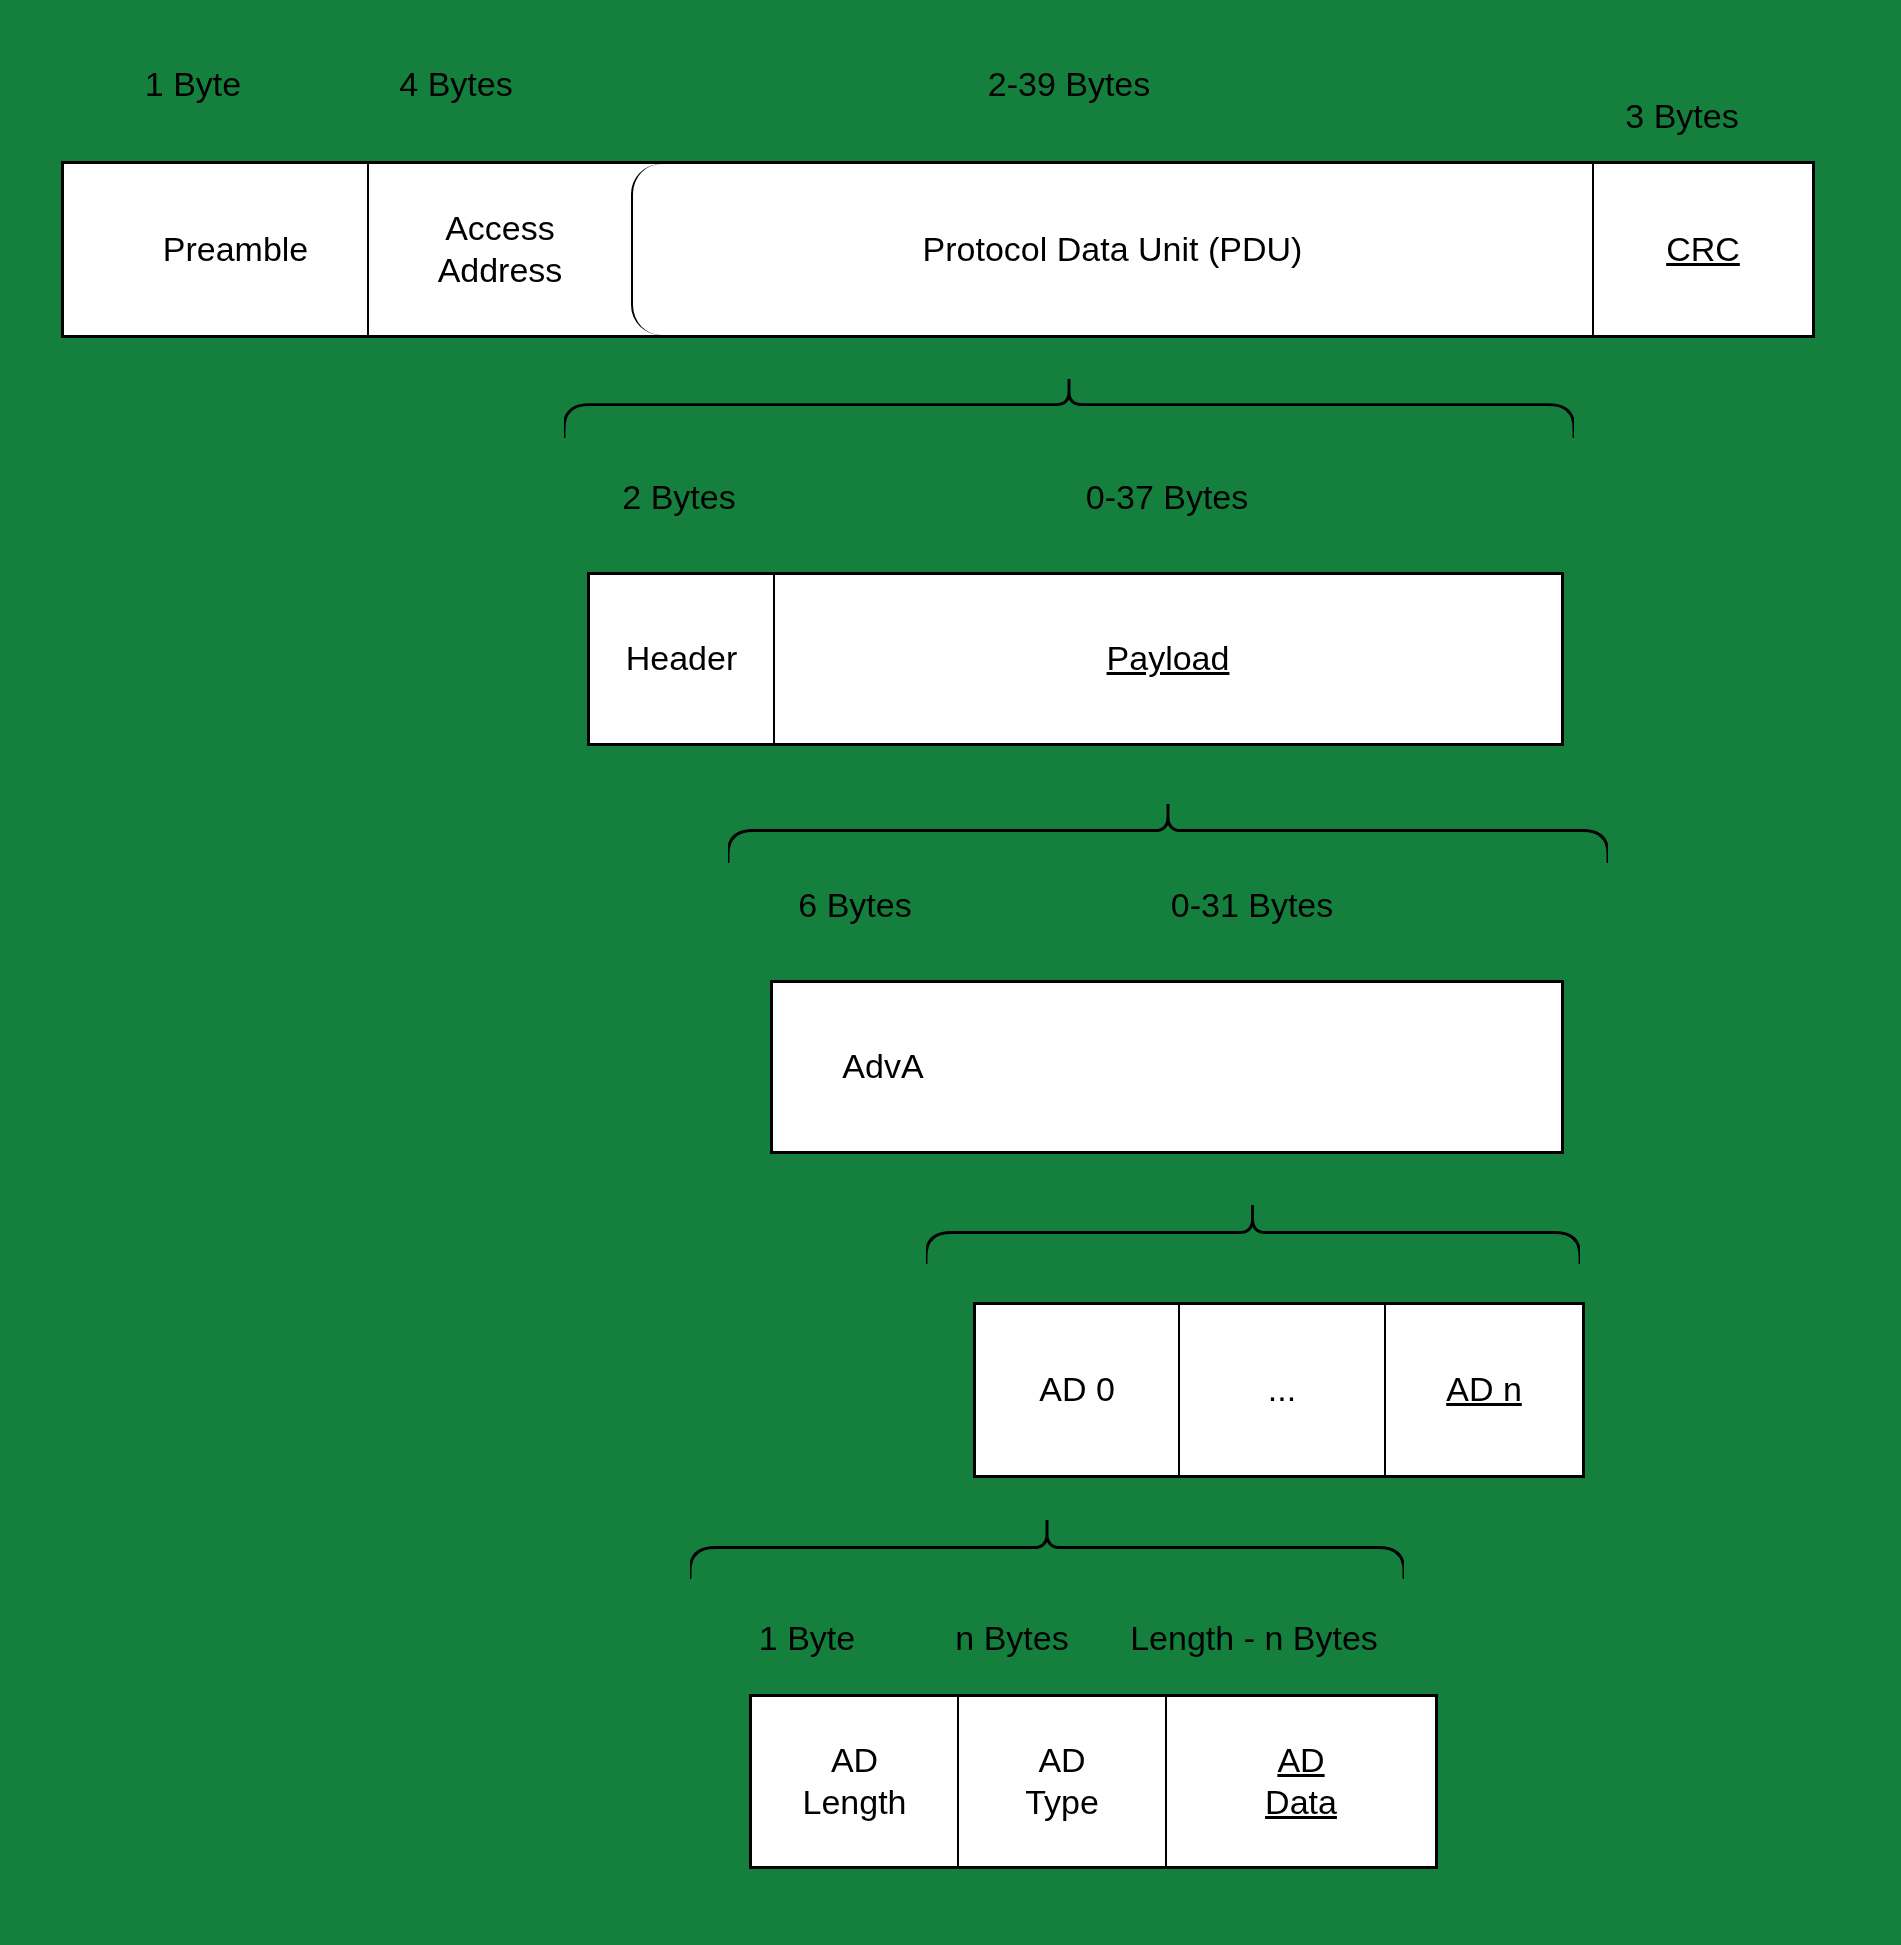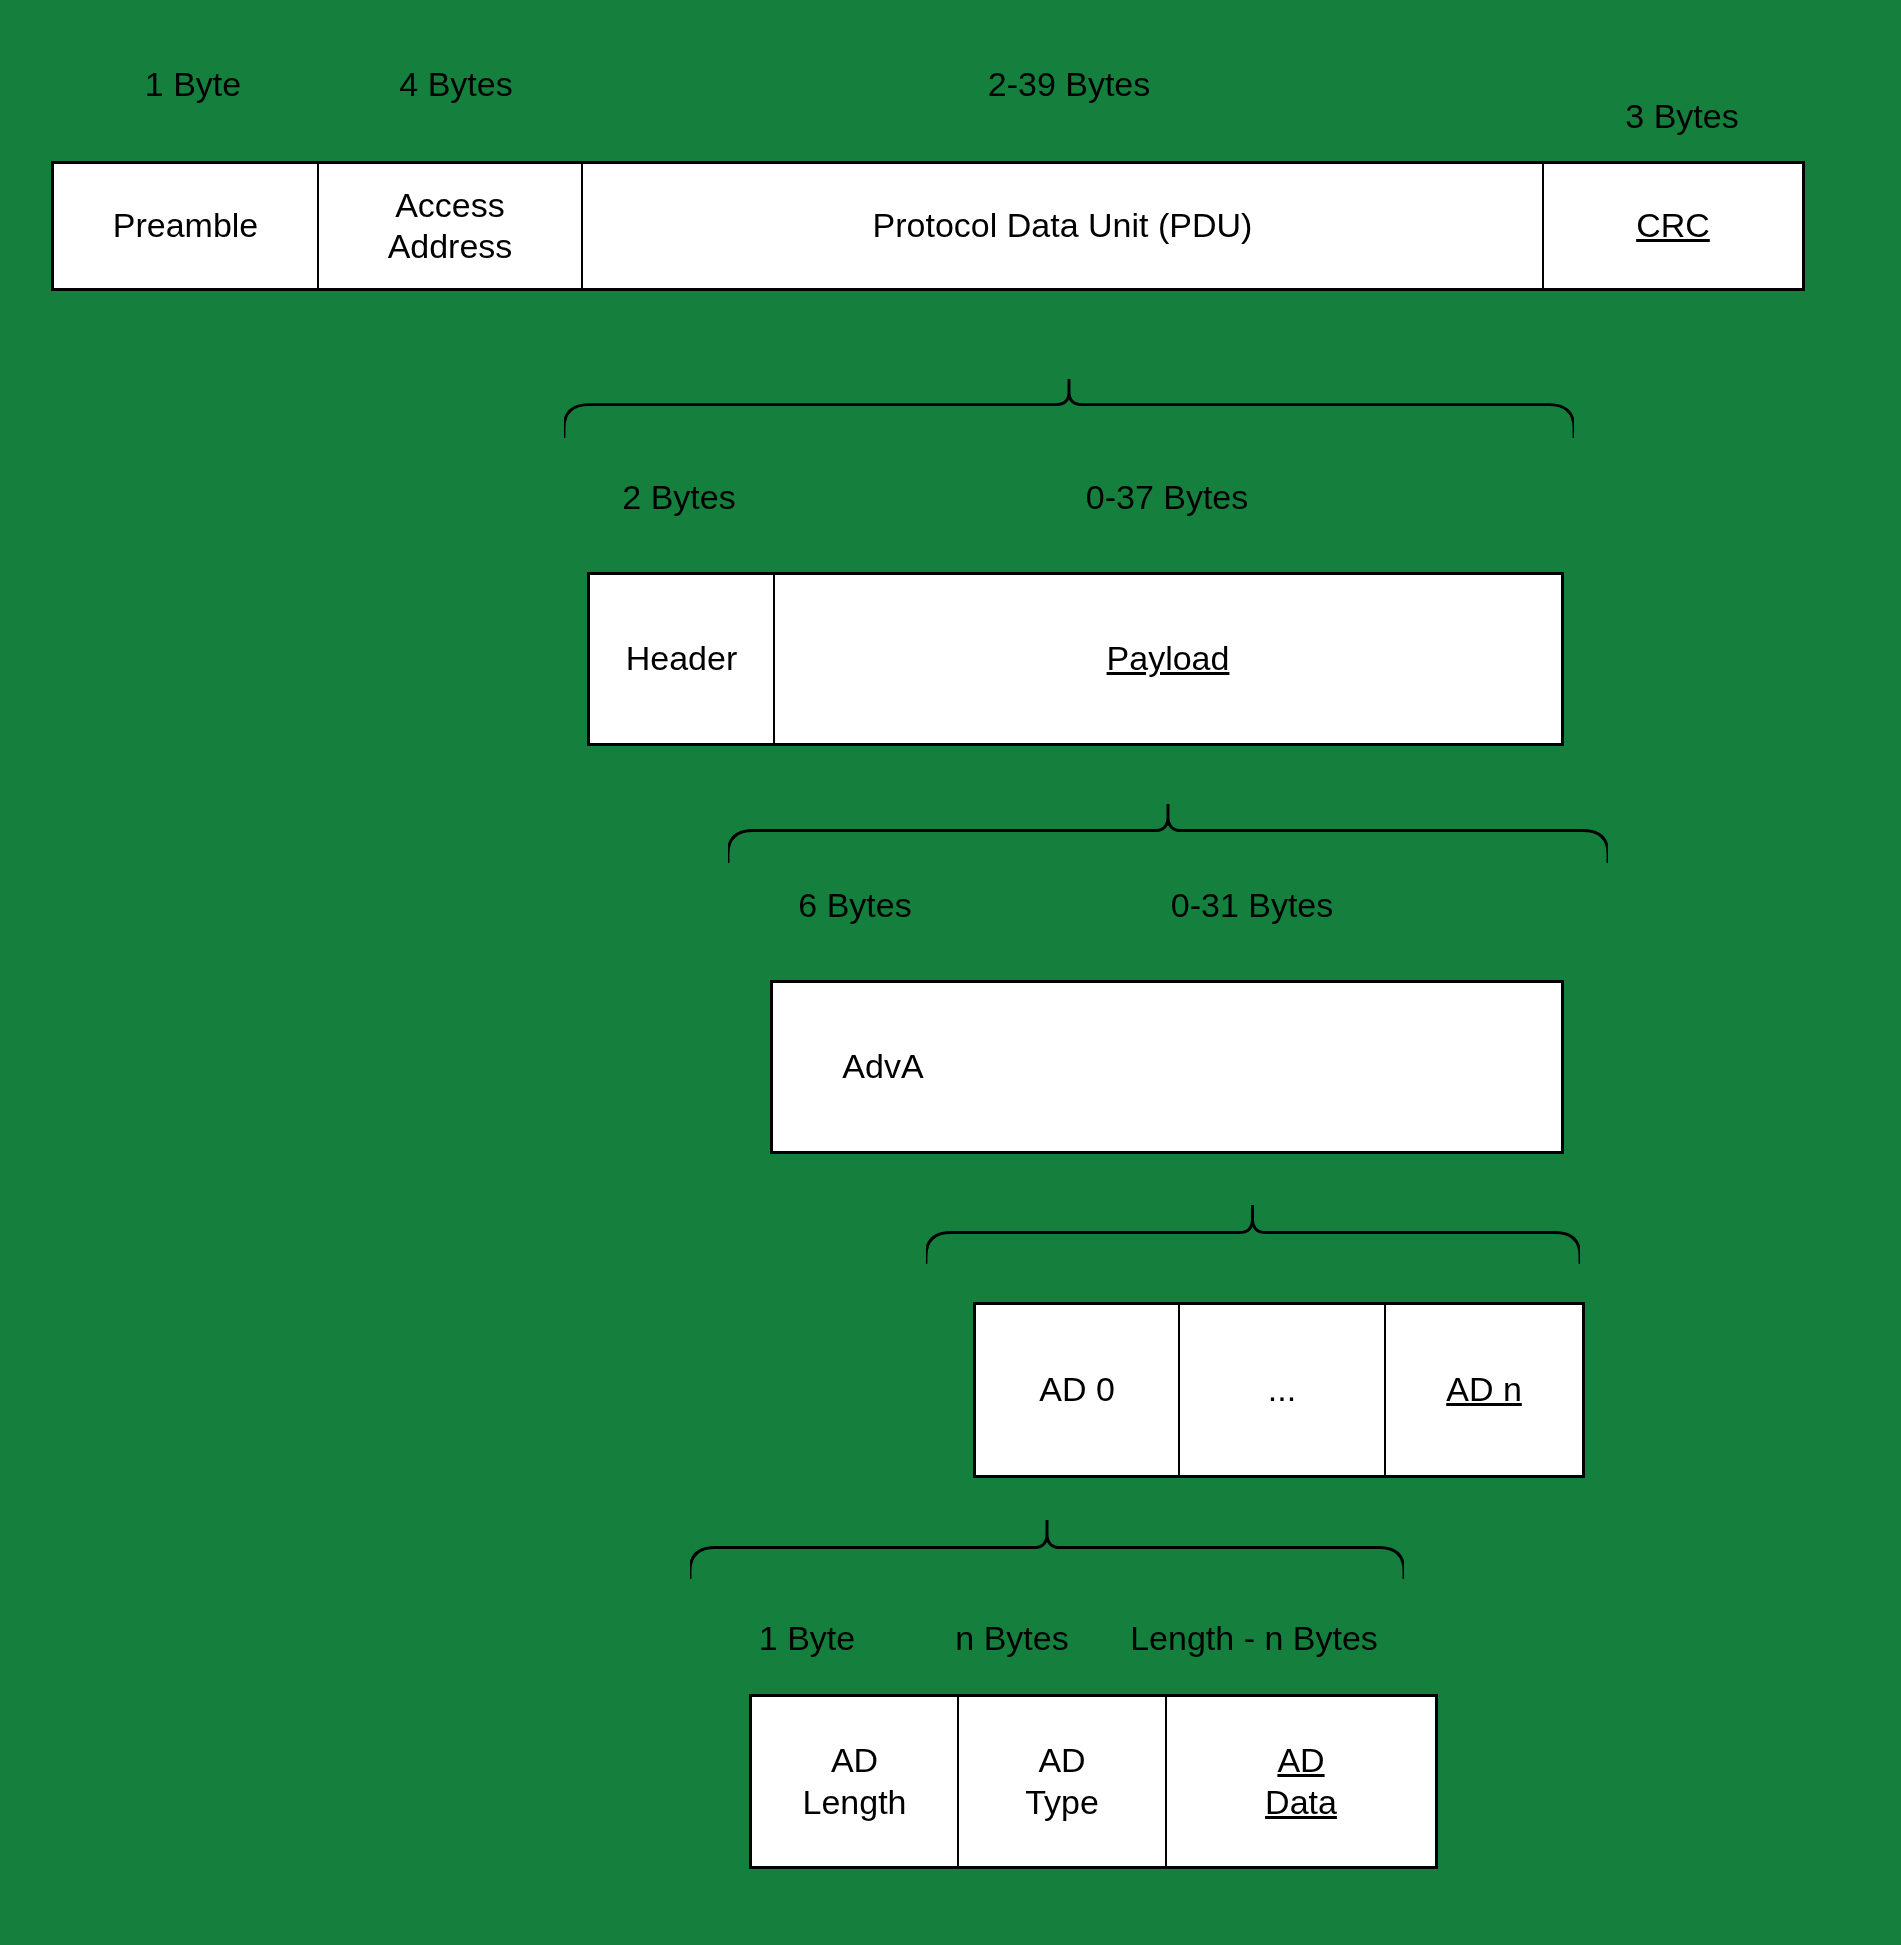--- a/index.html
+++ b/index.html
@@ -62,25 +62,25 @@
 </head>
 <body>
 
 <div class="canvas">
 
   <div class="size-label" style="left:193px;  top:84px;">1 Byte</div>
   <div class="size-label" style="left:456px;  top:84px;">4 Bytes</div>
   <div class="size-label" style="left:1069px; top:84px;">2-39 Bytes</div>
   <div class="size-label" style="left:1682px; top:84px;margin-top:32px;">3 Bytes</div>
 
-  <div class="field-box" style="left:51px; top:161px; width:1754px; height:130px;">
+  <div class="field-box" style="left:61px; top:161px; width:1754px; height:177px;padding-left:40px;">
     <div class="cell" style="width:263px;">Preamble</div>
     <div class="cell" style="width:264px;">Access
 Address</div>
-    <div class="cell" style="width:961px;">Protocol Data Unit (PDU)</div>
+    <div class="cell" style="width:961px;border-radius:30px;">Protocol Data Unit (PDU)</div>
     <div class="cell grow">CRC</div>
   </div>
 
   <svg class="brace" style="left:564px; top:379px;" width="1010" height="59" viewBox="0 0 1036 60">
     <path d="M 0 59 L 0 50 Q 0 26 26 26 L 504 26 Q 518 26 518 13 L 518 0 L 518 13 Q 518 26 532 26 L 1010 26 Q 1036 26 1036 50 L 1036 59"></path>
   </svg>
 
   <div class="size-label" style="left:679px;  top:497px;">2 Bytes</div>
   <div class="size-label" style="left:1167px; top:497px;">0-37 Bytes</div>
 

